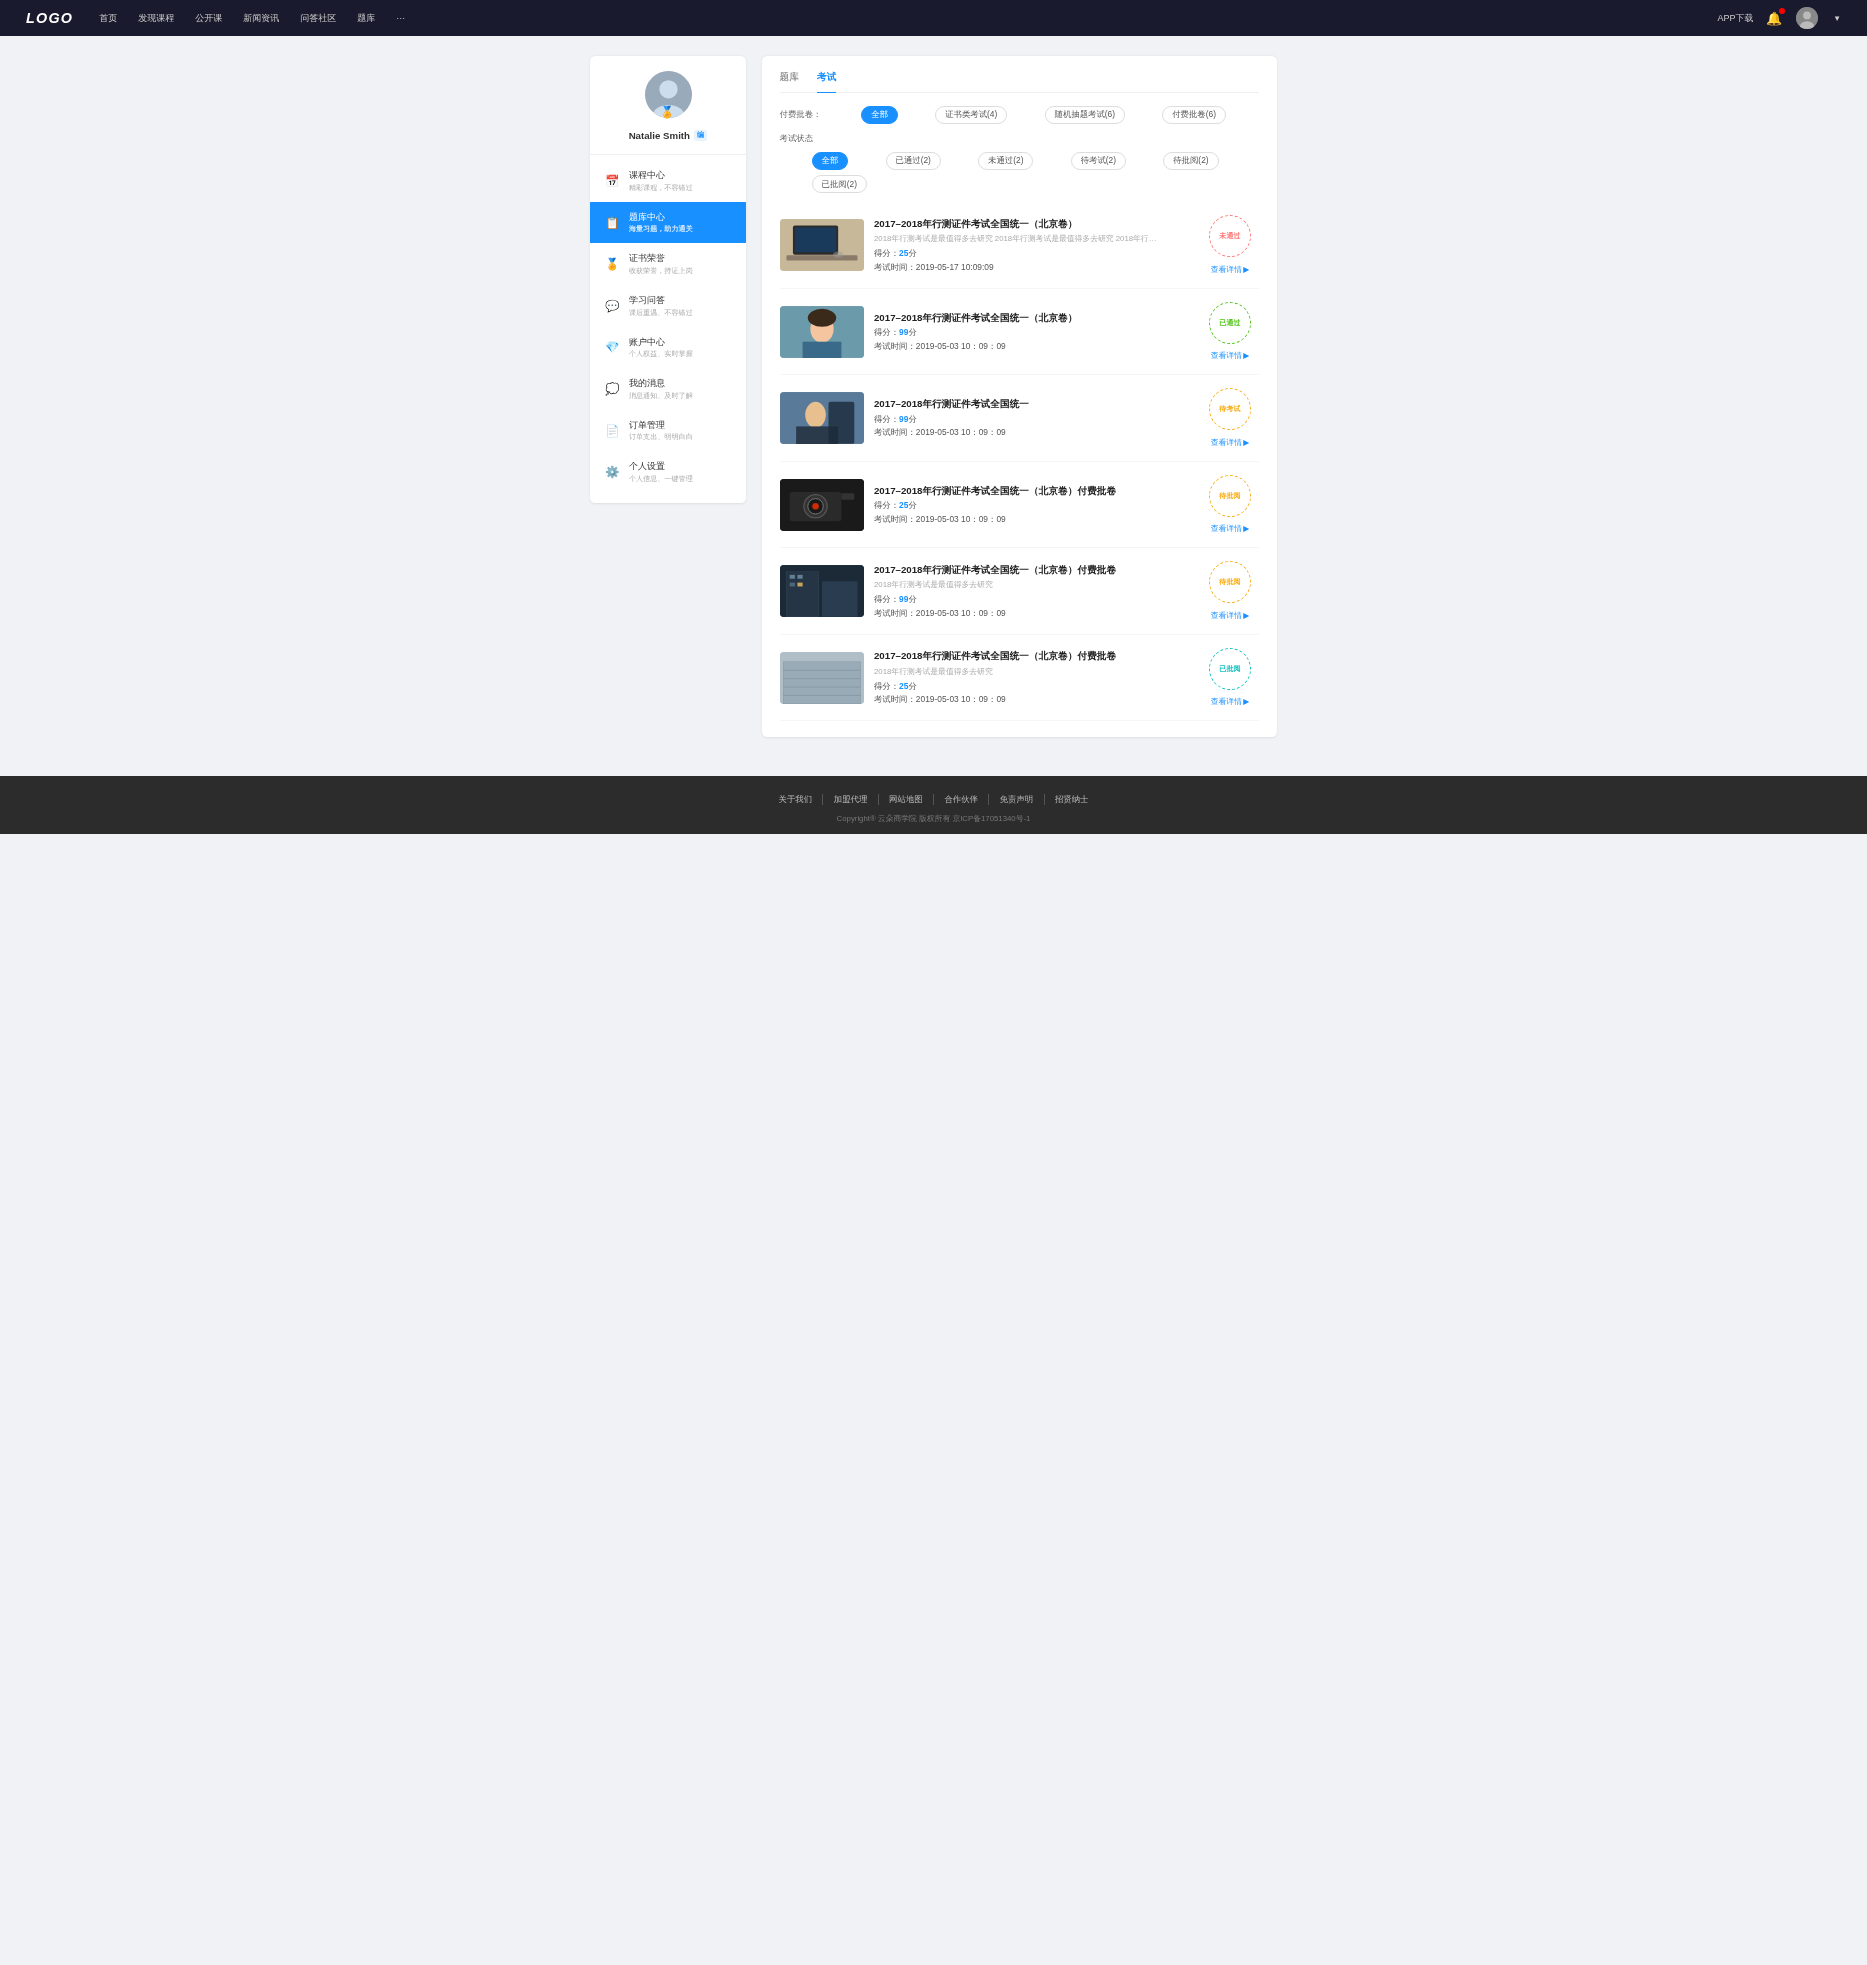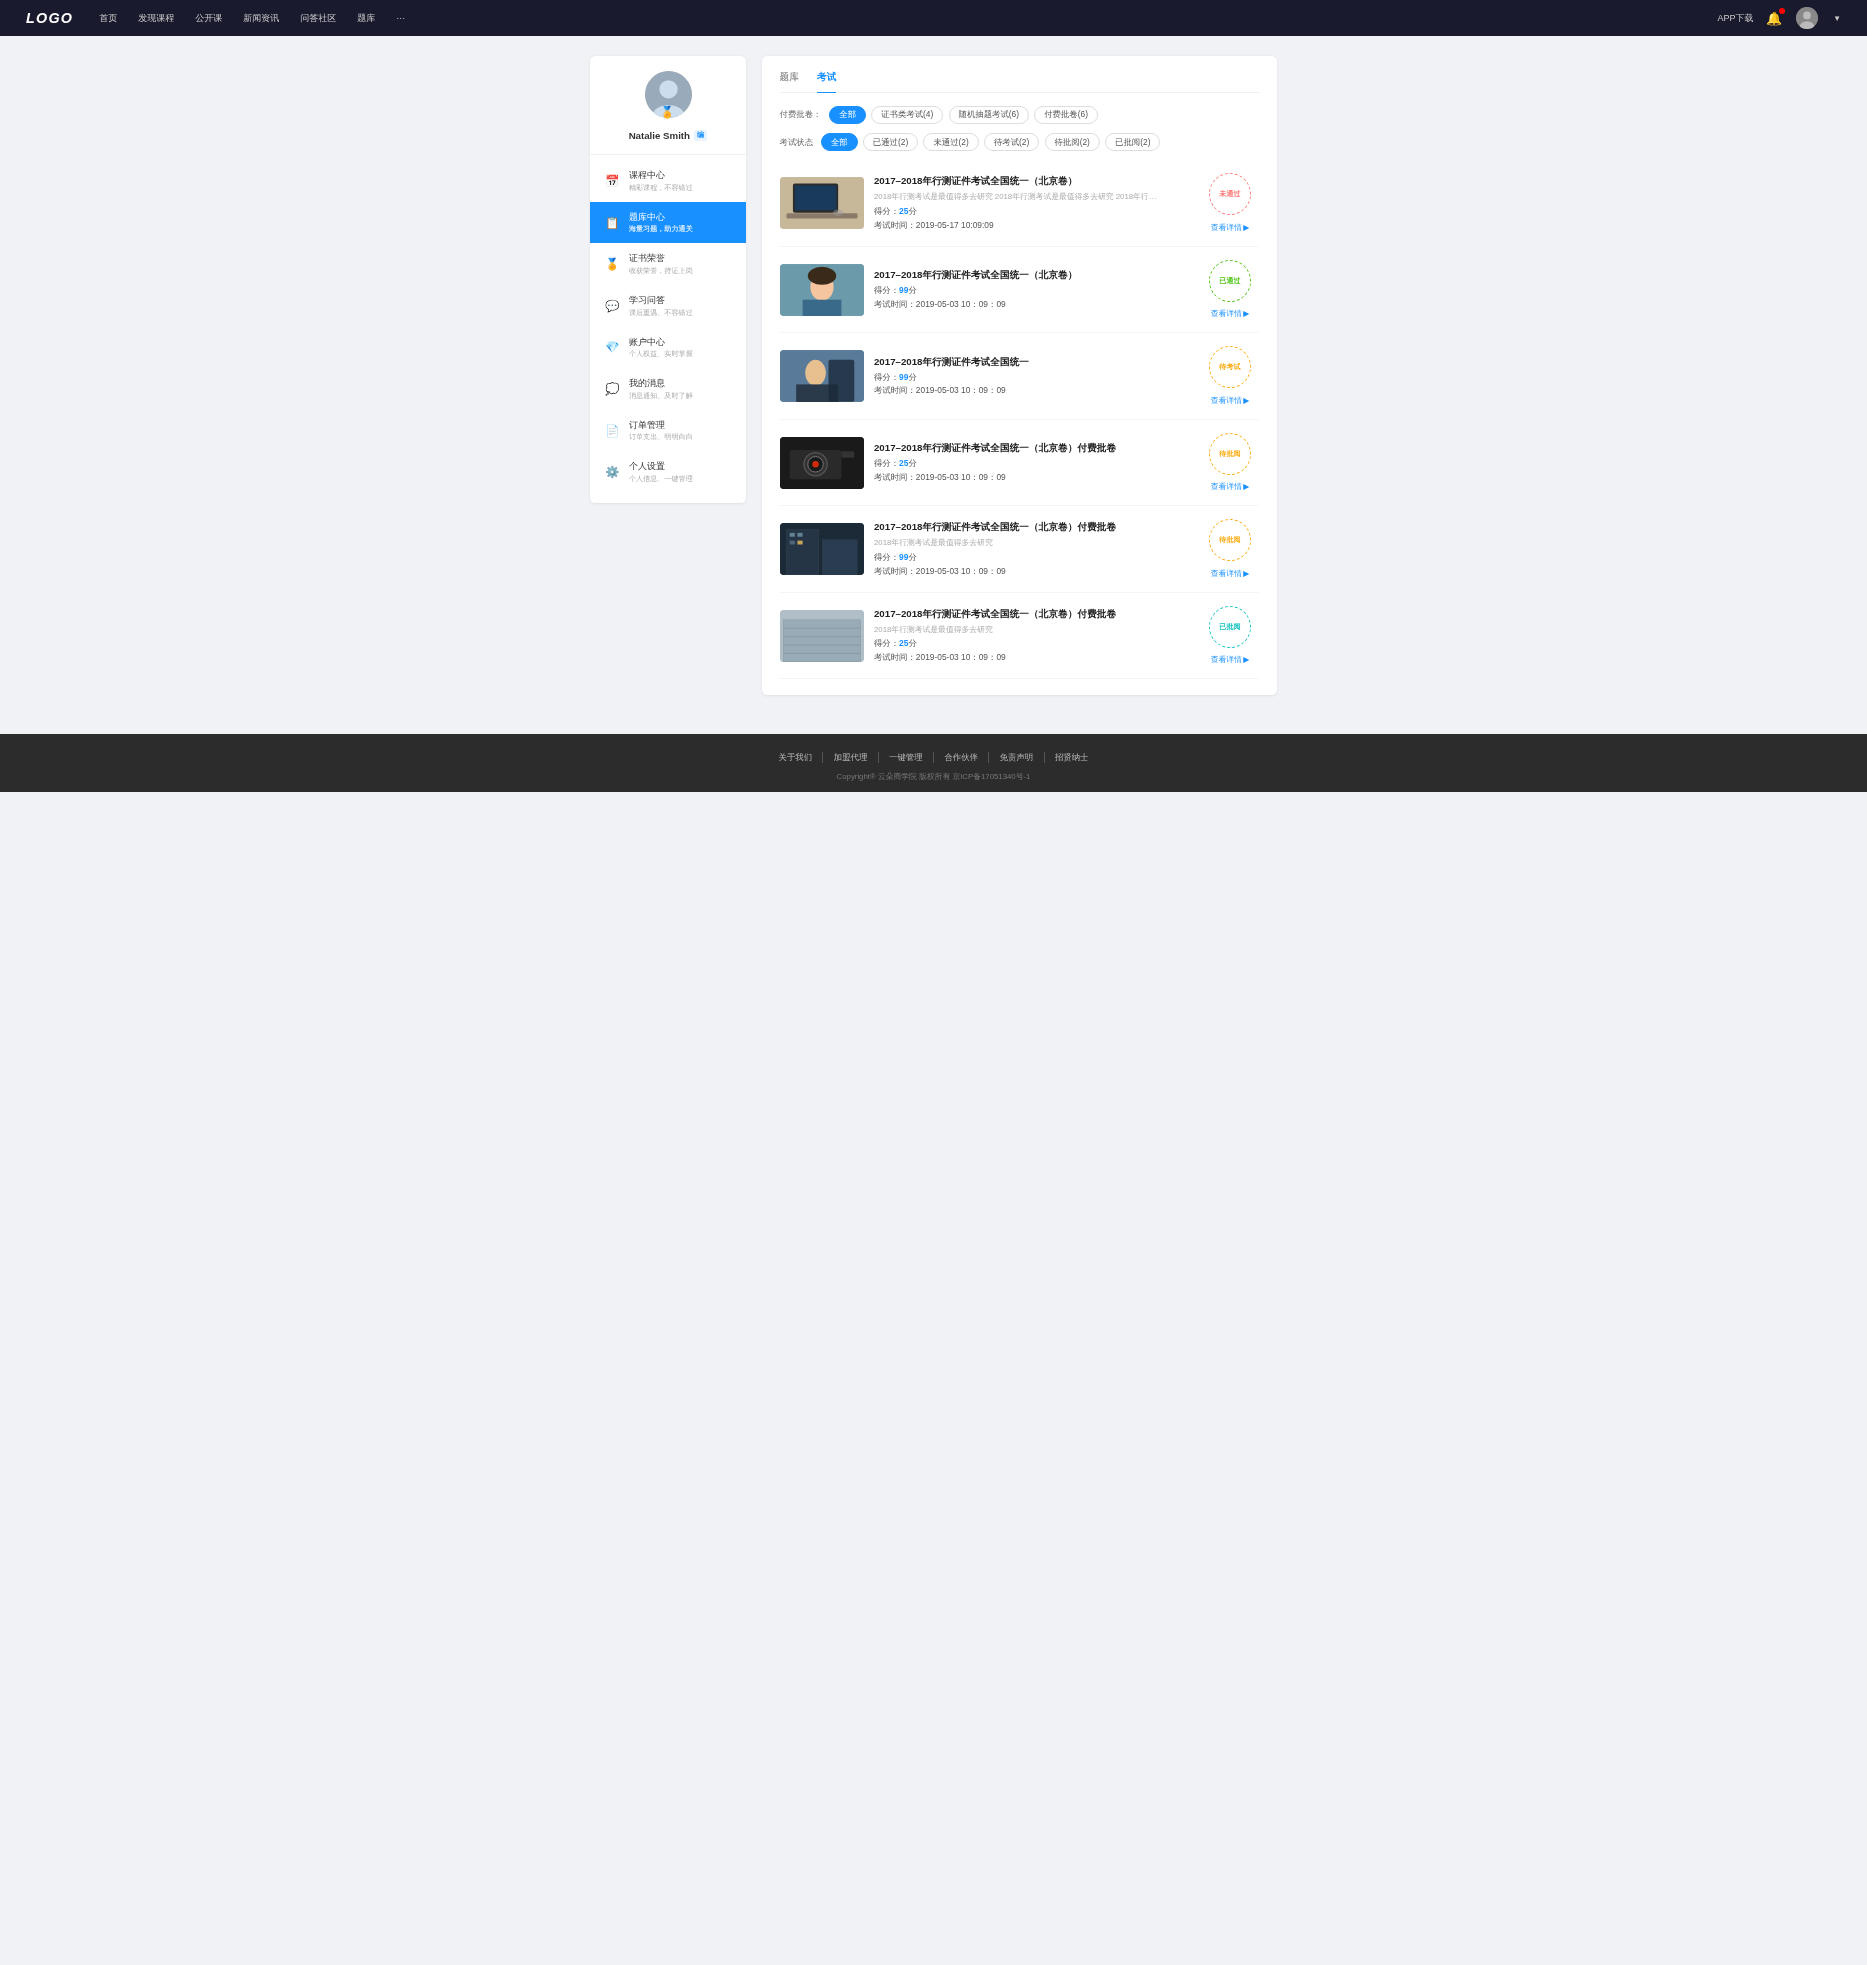--- a/index.html
+++ b/index.html
@@ -216,20 +216,21 @@
     }
     .filter-btn {
       padding: 2.6px 9px;
       border-radius: 13px;
       border: 0.6px solid #ddd;
       font-size: 8.4px;
       cursor: pointer;
       background: white;
       color: #555;
       transition: all 0.2s;
+      margin-left: 32px;
     }
     .filter-btn.active {
       background: #1890ff;
       color: white;
       border-color: #1890ff;
     }
 
     
     .exam-list { display: flex; flex-direction: column; gap: 0; }
     .exam-item {
@@ -646,20 +647,20 @@
   </div>
       </div>
 
   </main>
 </div>
 
 <footer class="footer">
   <div class="footer-links" id="footer-links">
       <span class="footer-link">关于我们</span>
       <span class="footer-link">加盟代理</span>
-      <span class="footer-link">一键管理</span>
+      <span class="footer-link">网站地图</span>
       <span class="footer-link">合作伙伴</span>
       <span class="footer-link">免责声明</span>
       <span class="footer-link">招贤纳士</span>
     </div>
   <div class="footer-copyright">Copyright® 云朵商学院  版权所有    京ICP备17051340号-1</div>
 </footer>
 
 
 </body></html>

